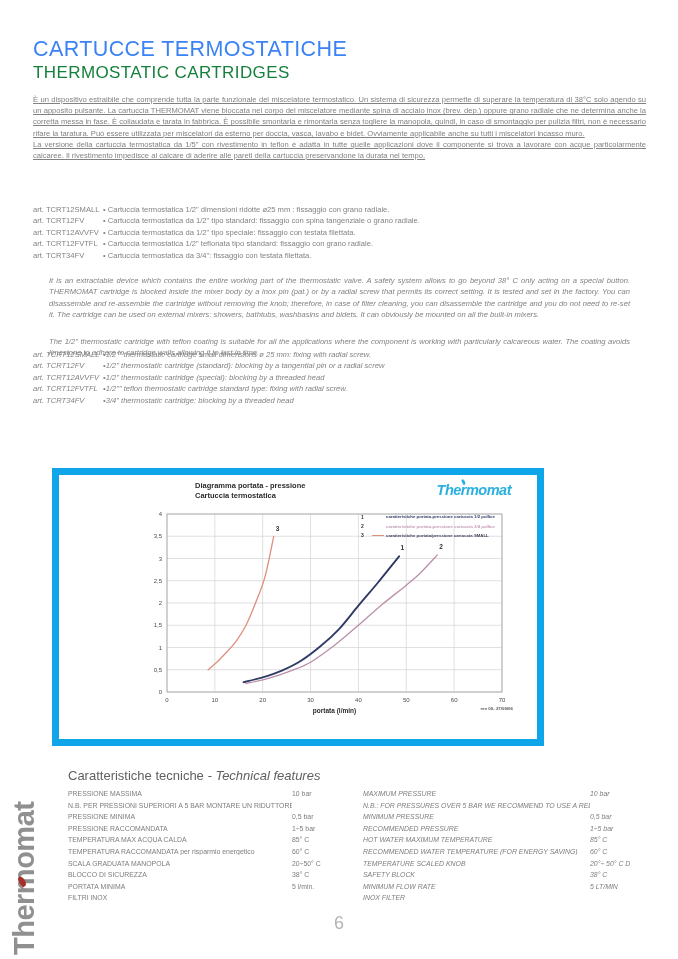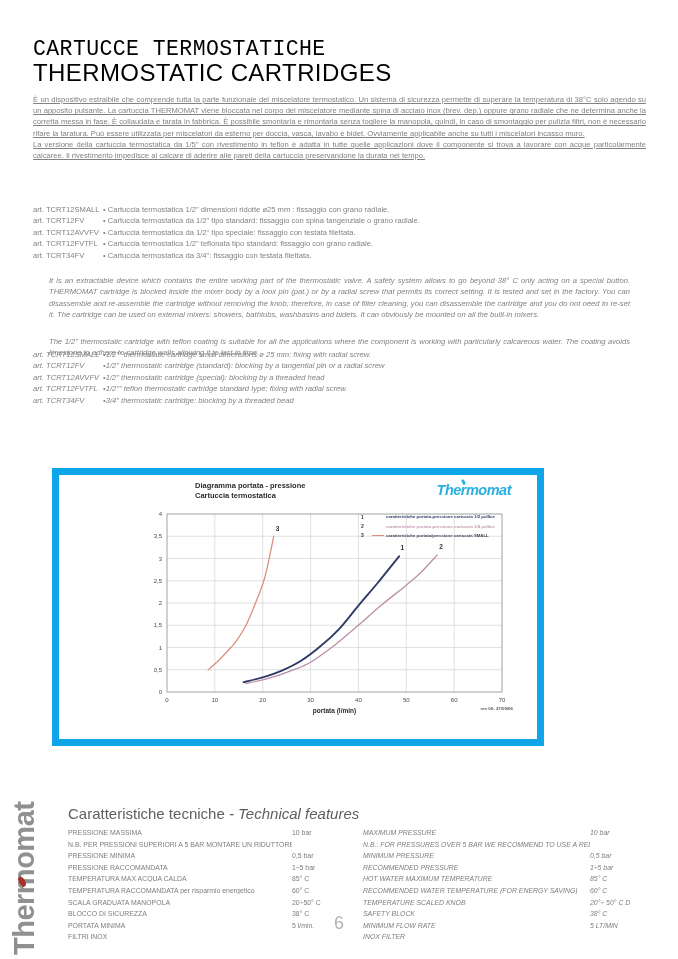--- a/index.html
+++ b/index.html
@@ -2,22 +2,22 @@
 <html><head>
 <meta charset="utf-8">
 <style>
   html,body { margin:0; padding:0; background:#ffffff; }
   .page {
     position:relative; width:678px; height:959px; background:#ffffff;
     font-family:"Liberation Sans", sans-serif; overflow:hidden;
   }
   
   .title-block { position:absolute; left:33px; top:38px; }
-  .title-line1 { font-size:21.5px; letter-spacing:0.4px; color:#000000; line-height:23px;font-family:Liberation Mono, monospace; }
-  .title-line2 { font-size:24px; letter-spacing:0.4px; color:#000000; line-height:23px; }
+  .title-line1 { font-size:21.5px; letter-spacing:0.4px; color:#3b82f6; line-height:23px; }
+  .title-line2 { font-size:17px; letter-spacing:0.4px; color:#15803d; line-height:23px; }
   
   .intro-it { position:absolute; left:33px; top:94px; width:613px; font-size:7.6px; line-height:11.2px; color:#828282; text-align:justify; }
   .intro-it p { margin:0;text-decoration:underline; }
   .intro-en { position:absolute; left:33px; top:259px; width:613px; font-size:7.6px; line-height:11.3px; color:#828282; font-style:italic; text-align:justify; }
   .intro-en p { margin:16px; }
   
   .art-list { position:absolute; left:33px; width:613px; font-size:7.6px; line-height:11.45px; color:#828282; }
   .art-list-it { top:204px; }
   .art-list-en { top:349px; font-style:italic; }
   .art-row { display:flex; }
@@ -35,21 +35,21 @@
   .legend-num { width:11px; flex:0 0 11px; font-size:5px; font-weight:bold; color:#333; }
   .legend-dash { width:12px; height:1px; margin-right:2px; flex:0 0 12px; }
   .legend-text { font-size:4.3px; font-weight:bold; white-space:nowrap; }
   .chart-xlabel { position:absolute; left:108px; top:232px; width:335px; text-align:center; font-size:6.5px; font-weight:bold; color:#2b2b2b; }
   .chart-rev { position:absolute; right:24px; top:231px; font-size:4.4px; font-weight:bold; color:#555; }
   
   .side-logo { position:absolute; left:8px; top:763px; width:42px; height:192px; }
   .side-logo .vtxt { writing-mode:vertical-rl; transform:rotate(180deg); font-size:29px; font-weight:bold; color:#909090; letter-spacing:-0.5px; height:192px; }
   .side-flame { position:absolute; left:19px; top:876px; width:6px; height:11px; background:#a5322a; border-radius:50% 50% 50% 0; transform:rotate(-35deg); }
   .tech { position:absolute; left:68px; top:768px; width:600px; }
-  .tech-heading { font-size:15px; color:#5f5f5f; margin-bottom:7px;margin-top:37px; }
+  .tech-heading { font-size:13px; color:#5f5f5f; margin-bottom:7px; }
   .tech-heading .sub { font-style:italic; }
   .tech-table { }
   .tech-row { display:grid; grid-template-columns:224px 71px 227px 78px; height:11.6px; align-items:start; }
   .tech-cell { font-size:6.9px; color:#7d7d7d; white-space:nowrap; overflow:hidden; }
   .tech-cell.en { font-style:italic; }
   .page-number { position:absolute; left:0; top:913px; width:678px; text-align:center; font-size:18px; color:#b3b3b3; }
 </style>
 </head>
 <body>
 

